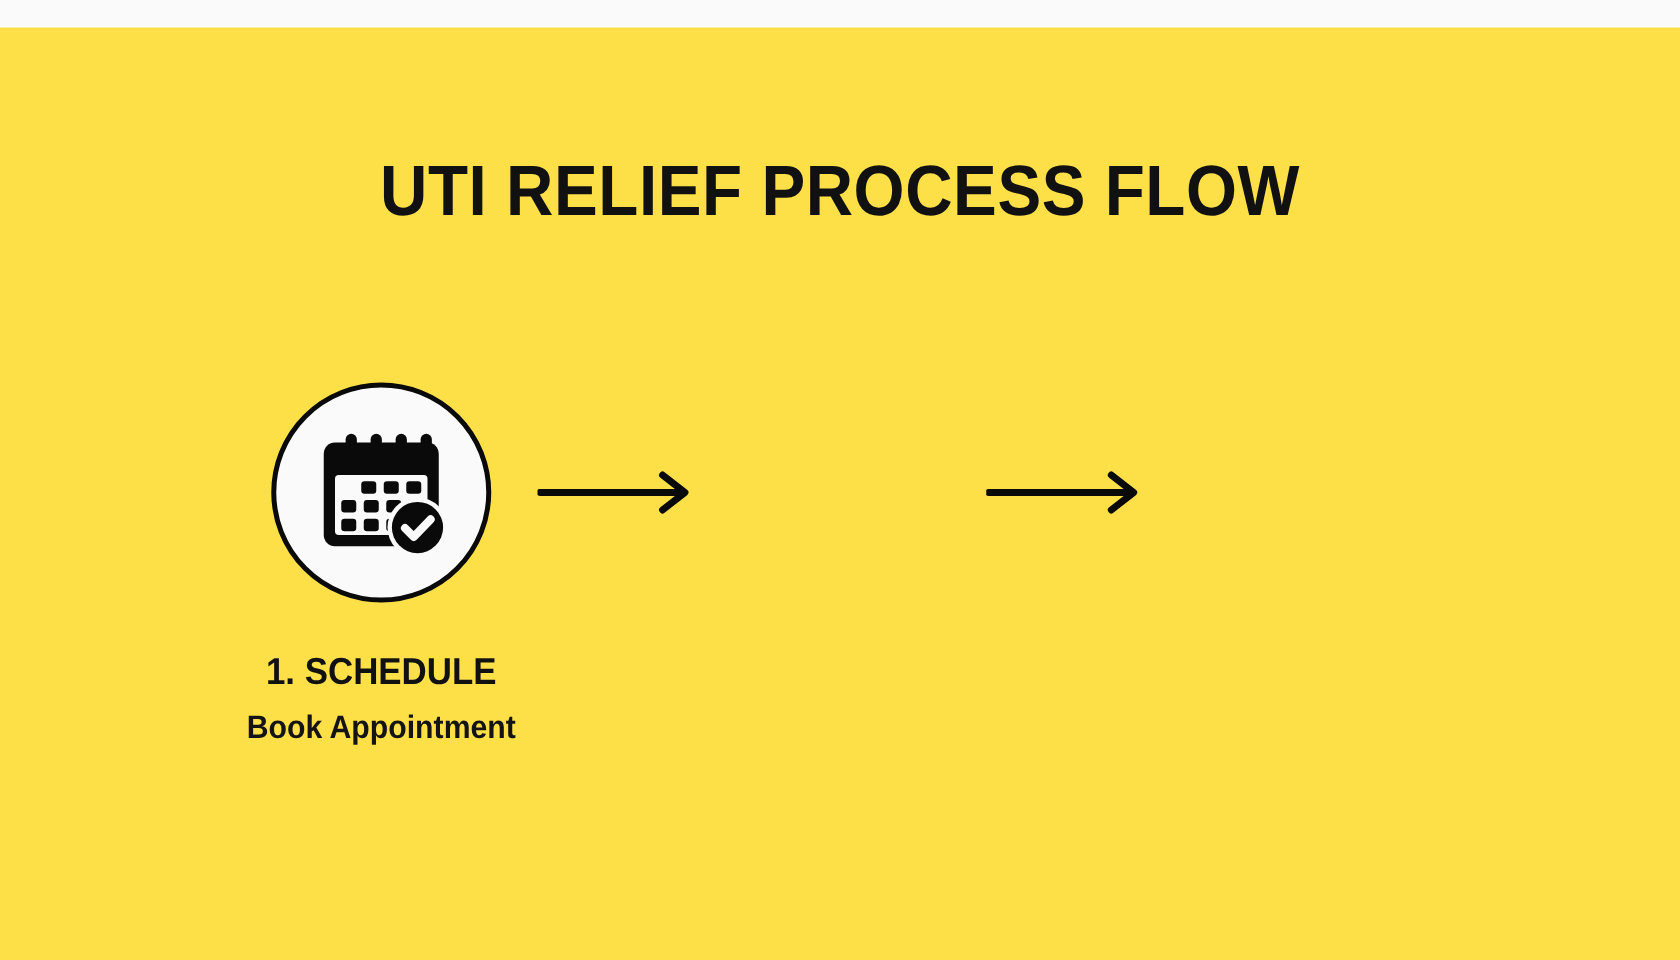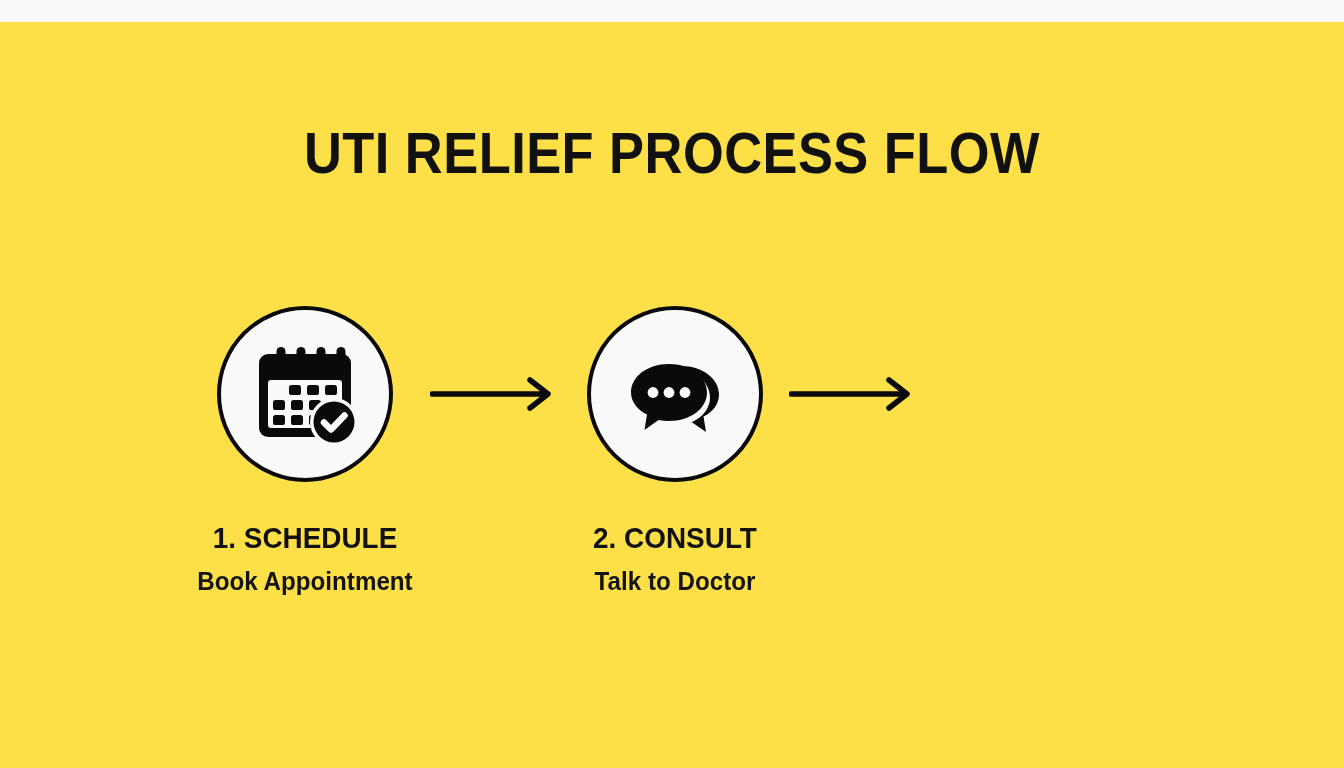--- a/index.html
+++ b/index.html
@@ -137,44 +137,20 @@
       <div class="step-sub">Book Appointment</div>
     </div>
 
     <div class="arrow" style="left:430px;">
       <svg width="126" height="36" viewBox="0 0 126 36">
         <line x1="2" y1="18" x2="112" y2="18" stroke="#0a0a0a" stroke-width="5.5" stroke-linecap="round"></line>
         <polyline points="100,4 118,18 100,32" fill="none" stroke="#0a0a0a" stroke-width="5.5" stroke-linecap="round" stroke-linejoin="round"></polyline>
       </svg>
     </div>
 
-    <div class="step" style="left:675px;">
-      <div class="step-circle">
-        <svg class="step-icon" width="104" height="104" viewBox="0 0 104 104">
-
-          <path d="M58 24 C80 24 96 37 96 52.5 C96 62 90 70 80.5 74.5
-                   L83 90 L68.5 80 C65.2 80.8 61.7 81 58 81
-                   C36 81 20 68.5 20 52.5 C20 37 36 24 58 24 Z" fill="#0a0a0a"></path>
-
-          <path d="M49 26 C71 26 87 39.5 87 55.5 C87 71.5 71 84 49 84
-                   C45.3 84 41.8 83.7 38.5 83 L24 93 L26.5 77
-                   C17 72.5 11 64.3 11 55.5 C11 39.5 27 26 49 26 Z" fill="#fafafa"></path>
-
-          <path d="M46 22 C68 22 84 34.8 84 50.5 C84 66.2 68 79 46 79
-                   C42.3 79 38.8 78.7 35.5 78 L21.5 88 L24 72.5
-                   C14.5 68 8 59.8 8 50.5 C8 34.8 24 22 46 22 Z" fill="#0a0a0a"></path>
-
-          <circle cx="30" cy="50.5" r="5.4" fill="#fafafa"></circle>
-          <circle cx="46" cy="50.5" r="5.4" fill="#fafafa"></circle>
-          <circle cx="62" cy="50.5" r="5.4" fill="#fafafa"></circle>
-        </svg>
-      </div>
-      <div class="step-title">2. CONSULT</div>
-      <div class="step-sub">Talk to Doctor</div>
-    </div>
 
     <div class="arrow" style="left:789px;">
       <svg width="126" height="36" viewBox="0 0 126 36">
         <line x1="2" y1="18" x2="112" y2="18" stroke="#0a0a0a" stroke-width="5.5" stroke-linecap="round"></line>
         <polyline points="100,4 118,18 100,32" fill="none" stroke="#0a0a0a" stroke-width="5.5" stroke-linecap="round" stroke-linejoin="round"></polyline>
       </svg>
     </div>
 
 
   </div>

